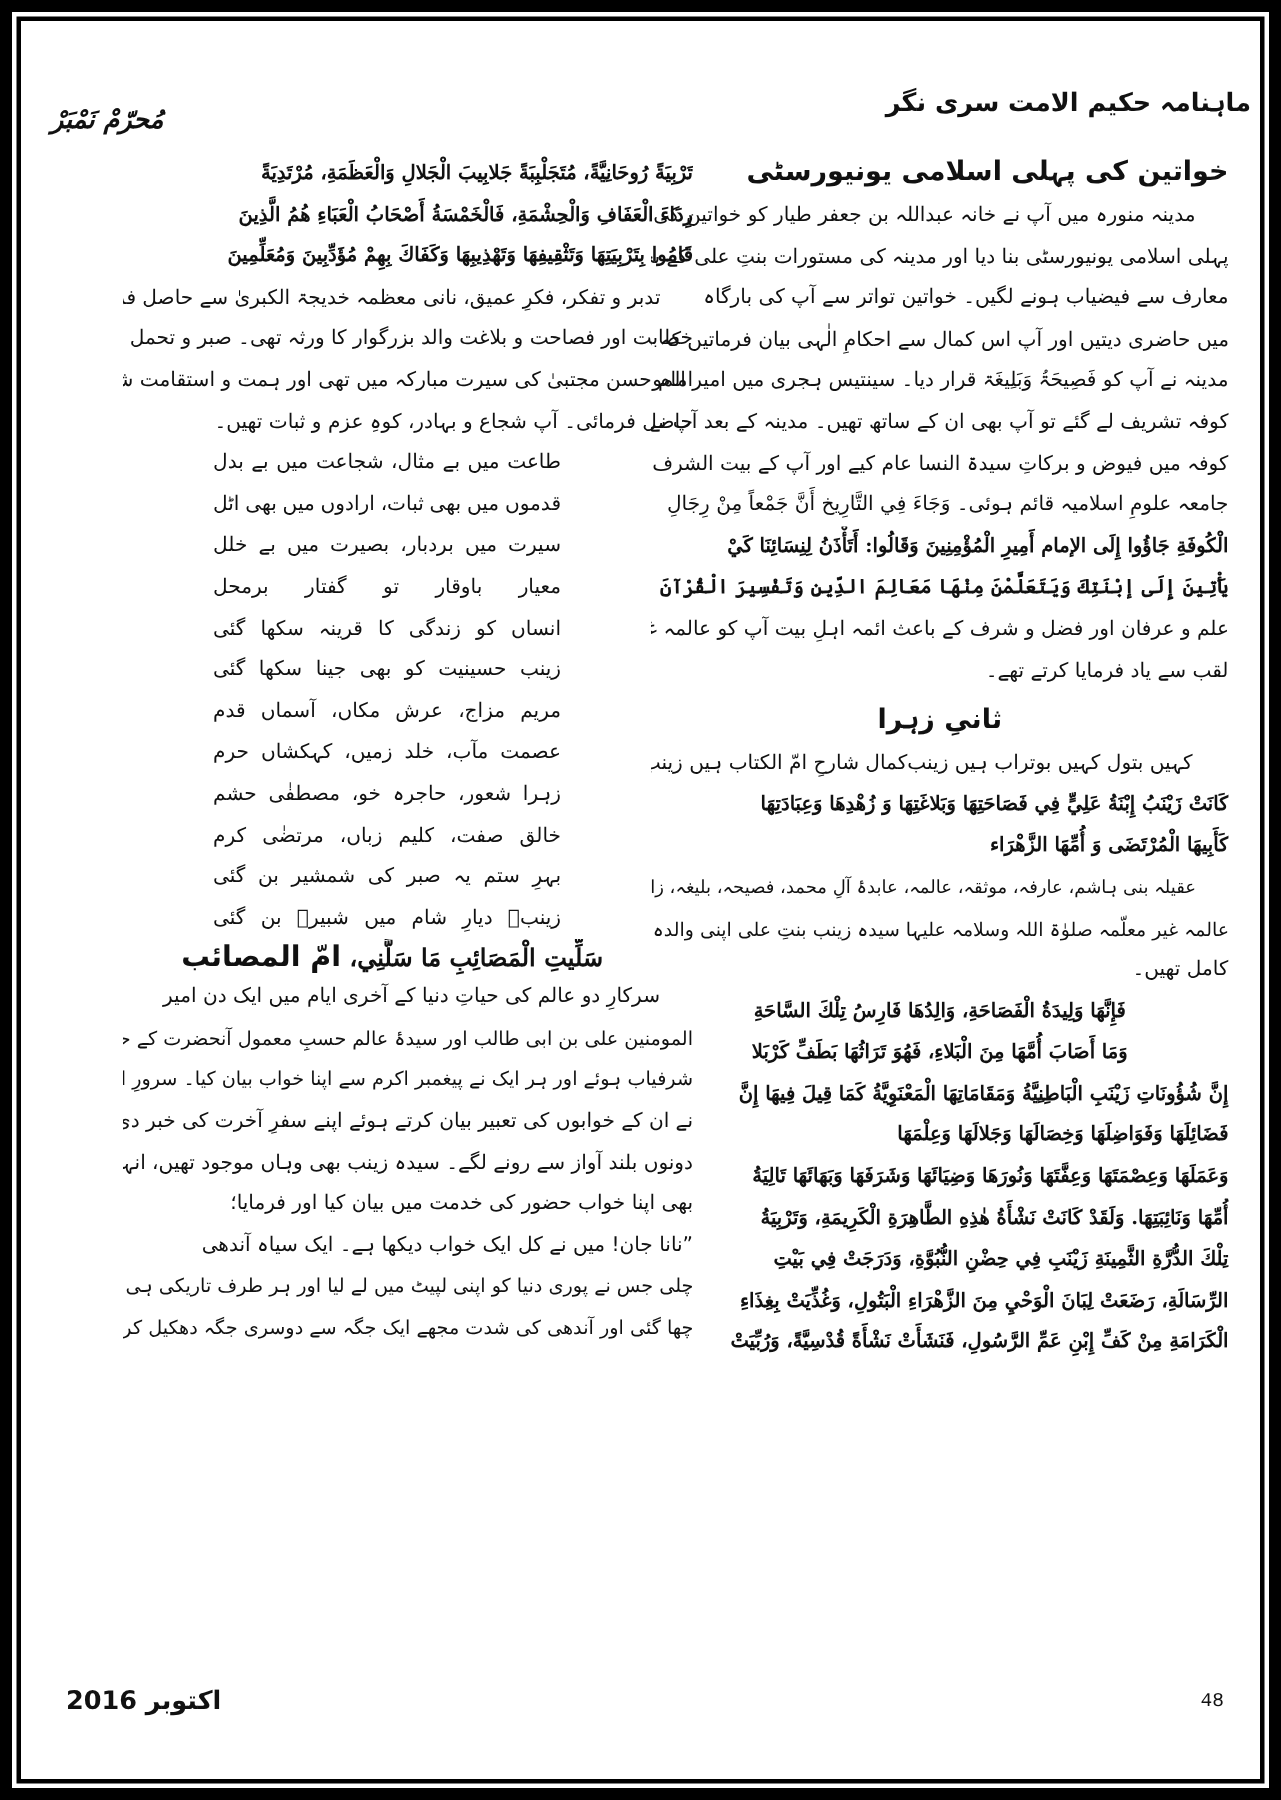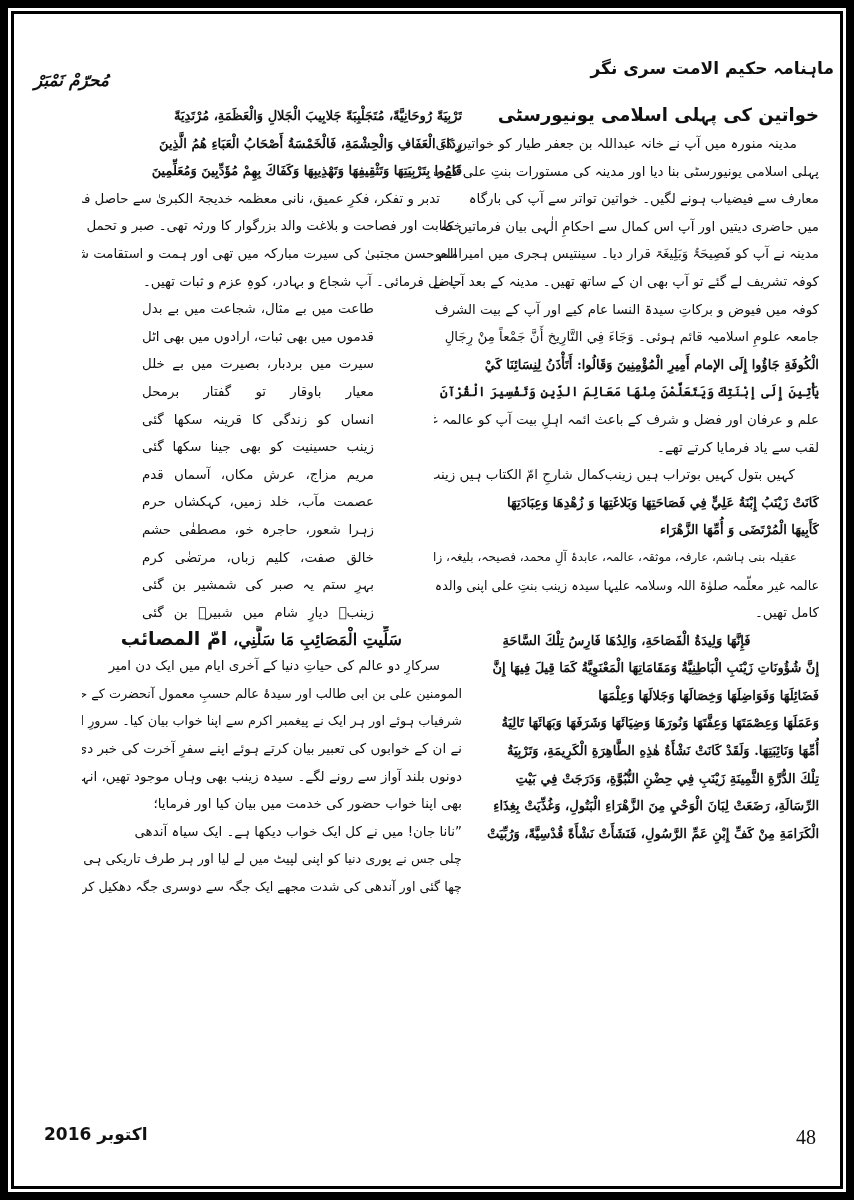--- a/index.html
+++ b/index.html
@@ -36,21 +36,21 @@
   }
   .arabic { font-family: "DejaVu Serif", serif; font-weight: bold; font-size: 13px; }
   .center { text-align: center; }
   .indent { padding-right: 22px; }
   .poem { padding-right: 88px; padding-left: 60px; }
   .poem .line { display: flex; justify-content: space-between; }
   .footer {
     position: absolute; top: 1126px; font-size: 17px; font-weight: bold;
   }
   .footer-date { left: 30px; direction: rtl; }
-  .footer-page { right: 24px; font-family: Liberation Serif, serif; font-weight: normal; font-size: 20px; }
+  .footer-page { right: 24px; font-family: Liberation Mono, monospace; font-weight: normal; font-size: 13px; }
 </style>
 </head>
 <body>
 
 <div class="frame-outer">
   <div class="frame-inner">
     <div class="page">
 
       <div class="hdr hdr-right" style="right:0;width:380px;left:auto;top:44px;text-align:right;padding-right:6px;">ماہنامہ حکیم الامت سری نگر</div>
       <div class="hdr hdr-left" style="top:56px;">مُحرّمْ نَمْبَرْ</div>
@@ -63,31 +63,33 @@
         <span class="line">میں حاضری دیتیں اور آپ اس کمال سے احکامِ الٰہی بیان فرماتیں کہ مساتیر</span>
         <span class="line">مدینہ نے آپ کو فَصِیحَۃُ وَبَلِیغَۃ قرار دیا۔ سینتیس ہجری میں امیر المومنین</span>
         <span class="line">کوفہ تشریف لے گئے تو آپ بھی ان کے ساتھ تھیں۔ مدینہ کے بعد آپ نے</span>
         <span class="line">کوفہ میں فیوض و برکاتِ سیدۃ النسا عام کیے اور آپ کے بیت الشرف میں</span>
         <span class="line">جامعہ علومِ اسلامیہ قائم ہوئی۔ وَجَاءَ فِي التَّارِيخ أَنَّ جَمْعاً مِنْ رِجَالِ</span>
         <span class="line arabic">الْكُوفَةِ جَاؤُوا إِلَى الإمام أَمِيرِ الْمُؤْمِنِينَ وَقَالُوا: أَتَأْذَنُ لِنِسَائِنَا كَيْ</span>
         <span class="line arabic">يَأْتِينَ إِلَى إبْنَتِكَ وَيَتَعَلَّمْنَ مِنْهَا مَعَالِمَ الدِّينِ وَتَفْسِيرَ الْقُرْآنَ ۔</span>
         <span class="line">علم و عرفان اور فضل و شرف کے باعث ائمہ اہلِ بیت آپ کو عالمہ غیر معلّمہ کے</span>
         <span class="line">لقب سے یاد فرمایا کرتے تھے۔</span>
 
+        <span class="heading center" style="margin-top:4px;">ثانیِ زہرا</span>
         <span class="line" style="display:flex;justify-content:space-between;padding:0 24px;">
           <span>کہیں بتول کہیں بوتراب ہیں زینب</span>
           <span>کمال شارحِ امّ الکتاب ہیں زینب</span>
         </span>
         <span class="line arabic">كَانَتْ زَيْنَبُ إِبْنَةُ عَلِيٍّ فِي فَصَاحَتِهَا وَبَلاغَتِهَا وَ زُهْدِهَا وَعِبَادَتِهَا</span>
         <span class="line arabic">كَأَبِيهَا الْمُرْتَضَى وَ أُمِّهَا الزَّهْرَاء</span>
         <span class="line indent" style="font-size:12px;">عقیلہ بنی ہاشم، عارفہ، موثقہ، عالمہ، عابدۂ آلِ محمد، فصیحہ، بلیغہ، زاہدہ،</span>
         <span class="line" style="font-size:12.6px;">عالمہ غیر معلّمہ صلوٰۃ اللہ وسلامہ علیہا سیدہ زینب بنتِ علی اپنی والدہ معظمہ کا عکس</span>
         <span class="line">کامل تھیں۔</span>
 
         <span class="line arabic center">فَإِنَّهَا وَلِيدَةُ الْفَصَاحَةِ، وَالِدُهَا فَارِسُ تِلْكَ السَّاحَةِ</span>
+        <span class="line arabic center">وَمَا أَصَابَ أُمَّهَا مِنَ الْبَلاءِ، فَهُوَ تَرَاثُهَا بَطَفِّ كَرْبَلا</span>
 
         <span class="line arabic">إِنَّ شُؤُونَاتِ زَيْنَبِ الْبَاطِنِيَّةُ وَمَقَامَاتِهَا الْمَعْنَوِيَّةُ كَمَا قِيلَ فِيهَا إِنَّ</span>
         <span class="line arabic">فَضَائِلَهَا وَفَوَاضِلَهَا وَخِصَالَهَا وَجَلالَهَا وَعِلْمَهَا</span>
         <span class="line arabic">وَعَمَلَهَا وَعِصْمَتَهَا وَعِفَّتَهَا وَنُورَهَا وَضِيَائَهَا وَشَرَفَهَا وَبَهَائَهَا تَالِيَةُ</span>
         <span class="line arabic">أُمِّهَا وَنَائِبَتِهَا. وَلَقَدْ كَانَتْ نَشْأَةُ هٰذِهِ الطَّاهِرَةِ الْكَرِيمَةِ، وَتَرْبِيَةُ</span>
         <span class="line arabic">تِلْكَ الدُّرَّةِ الثَّمِينَةِ زَيْنَبِ فِي حِضْنِ النُّبُوَّةِ، وَدَرَجَتْ فِي بَيْتِ</span>
         <span class="line arabic">الرِّسَالَةِ، رَضَعَتْ لِبَانَ الْوَحْيِ مِنَ الزَّهْرَاءِ الْبَتُولِ، وَغُذِّيَتْ بِغِذَاءِ</span>
         <span class="line arabic">الْكَرَامَةِ مِنْ كَفِّ إِبْنِ عَمِّ الرَّسُولِ، فَنَشَأَتْ نَشْأَةً قُدْسِيَّةً، وَرُبِّيَتْ</span>
       </div>
 

